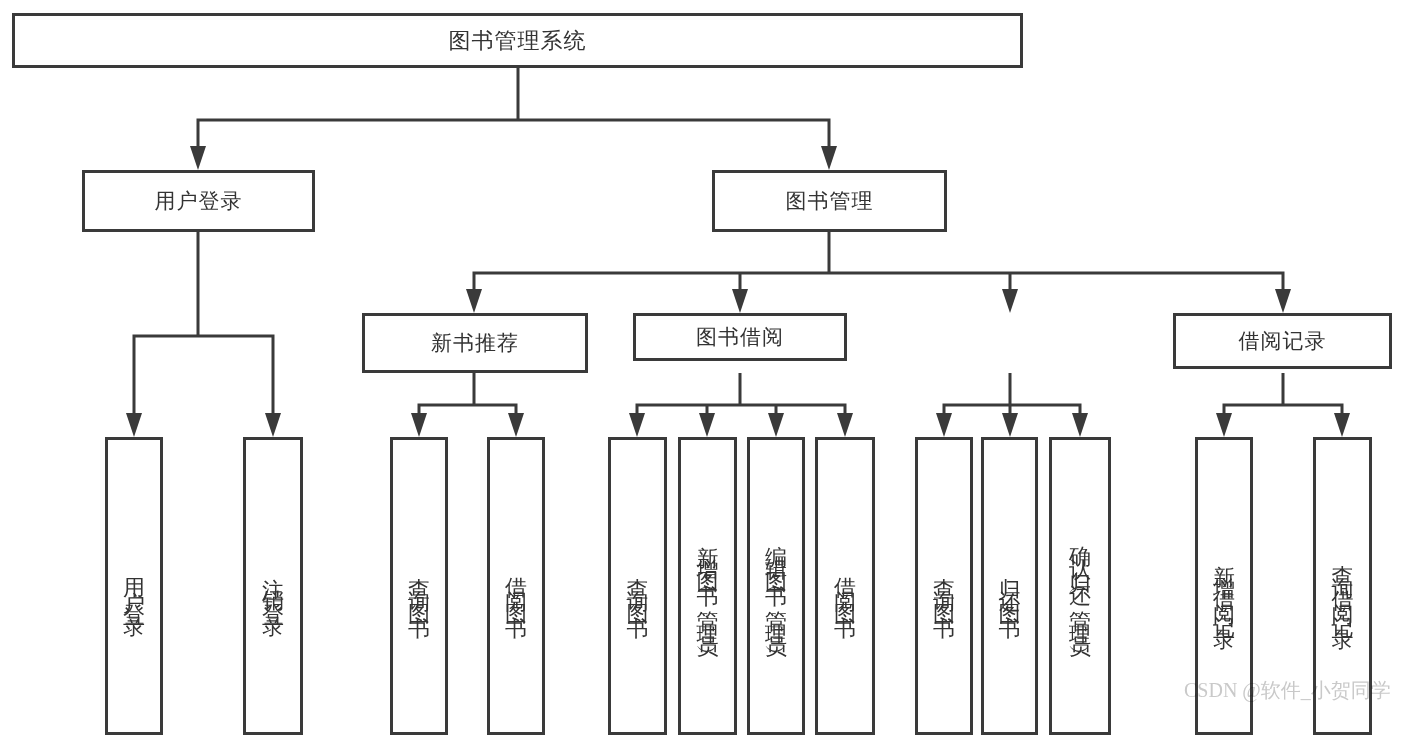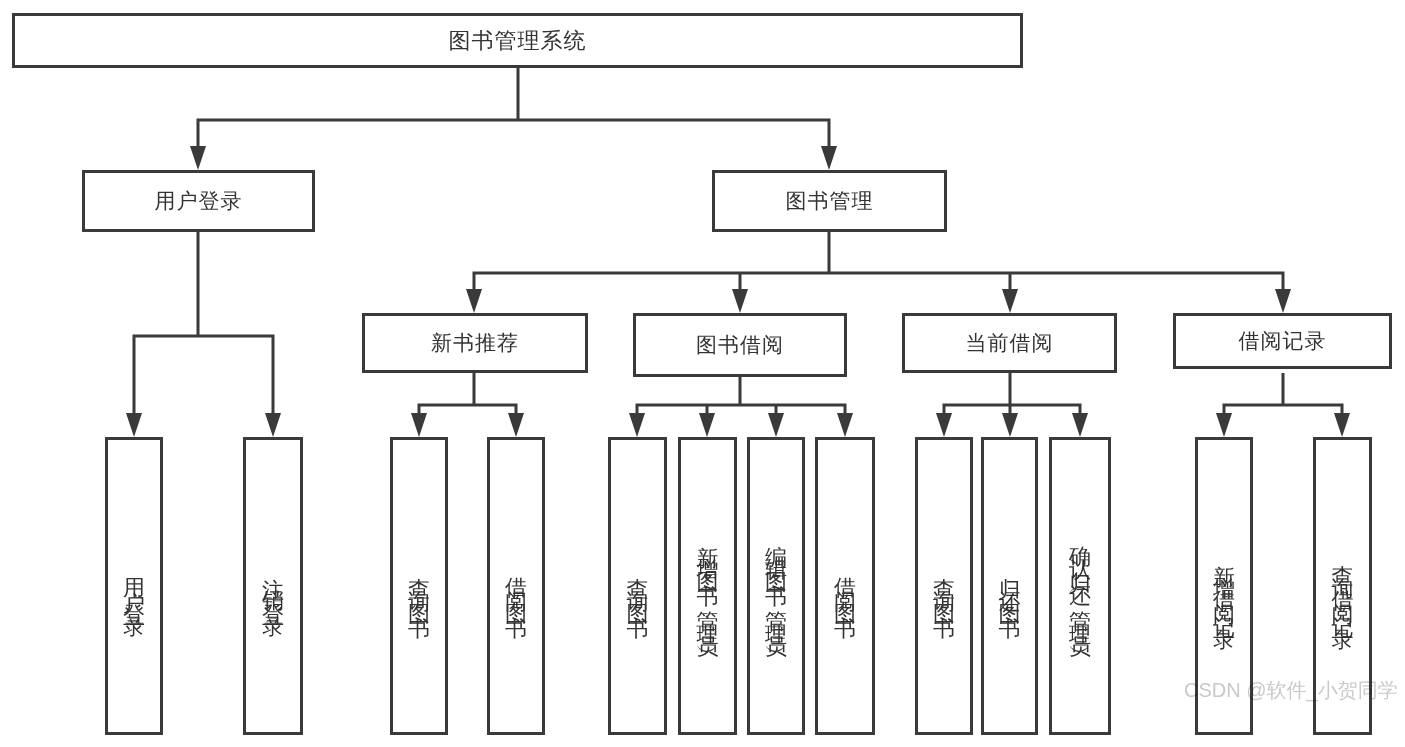--- a/index.html
+++ b/index.html
@@ -2,21 +2,21 @@
 <html><head>
 <meta charset="utf-8">
 <style>
   html, body { margin: 0; padding: 0; background: #ffffff; }
   .canvas {
     position: relative;
     width: 1405px;
     height: 747px;
     background: #ffffff;
     overflow: hidden;
-    font-family: Liberation Sans, sans-serif;
+    font-family: Liberation Serif, serif;
     color: #333333;
   }
   svg.wires {
     position: absolute;
     left: 0; top: 0;
     width: 1405px; height: 747px;
     z-index: 0;
   }
   .node {
     position: absolute;
@@ -109,22 +109,21 @@
       <polygon points="1334,413 1350,413 1342,437"></polygon>
     </g>
   </svg>
 
   <div class="node root" style="left:12px; top:13px; width:1011px; height:55px;">图书管理系统</div>
 
   <div class="node" style="left:82px; top:170px; width:233px; height:62px;">用户登录</div>
   <div class="node" style="left:712px; top:170px; width:235px; height:62px;">图书管理</div>
 
   <div class="node" style="left:362px; top:313px; width:226px; height:60px;">新书推荐</div>
-  <div class="node" style="left:633px; top:313px; width:214px; height:64px;">图书借阅</div>
-  <div class="node" style="left:902px; top:313px; width:215px; height:60px;">当前借阅</div>
+  <div class="node" style="left:633px; top:313px; width:214px; height:48px;">图书借阅</div>
   <div class="node" style="left:1173px; top:313px; width:219px; height:56px;">借阅记录</div>
 
   <div class="vnode" style="left:105px; width:58px;">
     <span class="vtext">用户登录</span>
   </div>
   <div class="vnode" style="left:243px; width:60px;">
     <span class="vtext">注销登录</span>
   </div>
 
   <div class="vnode" style="left:390px; width:58px;">

